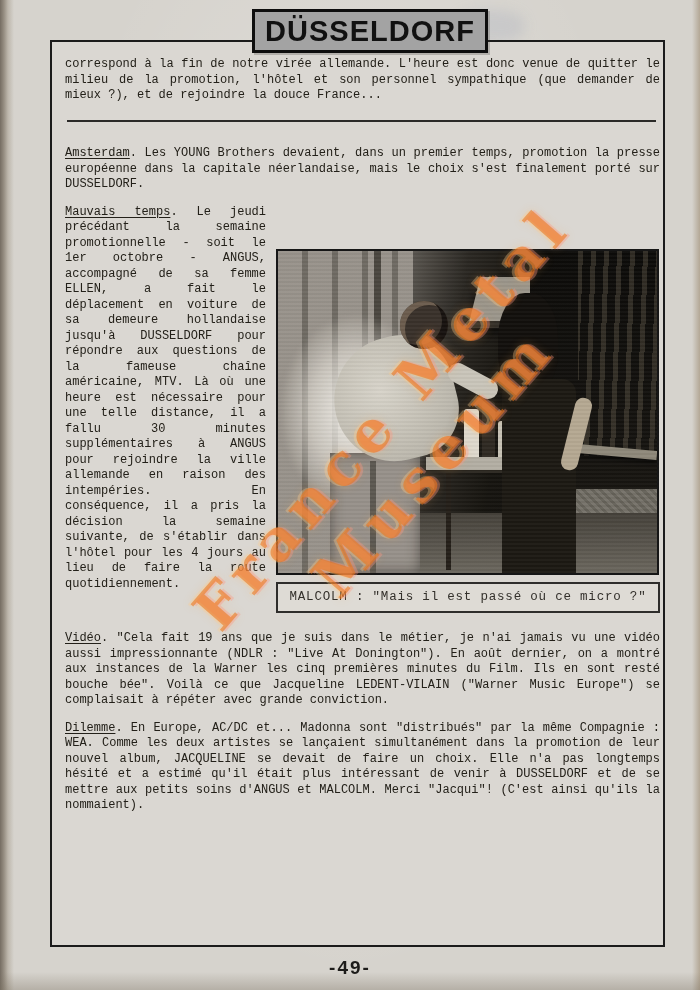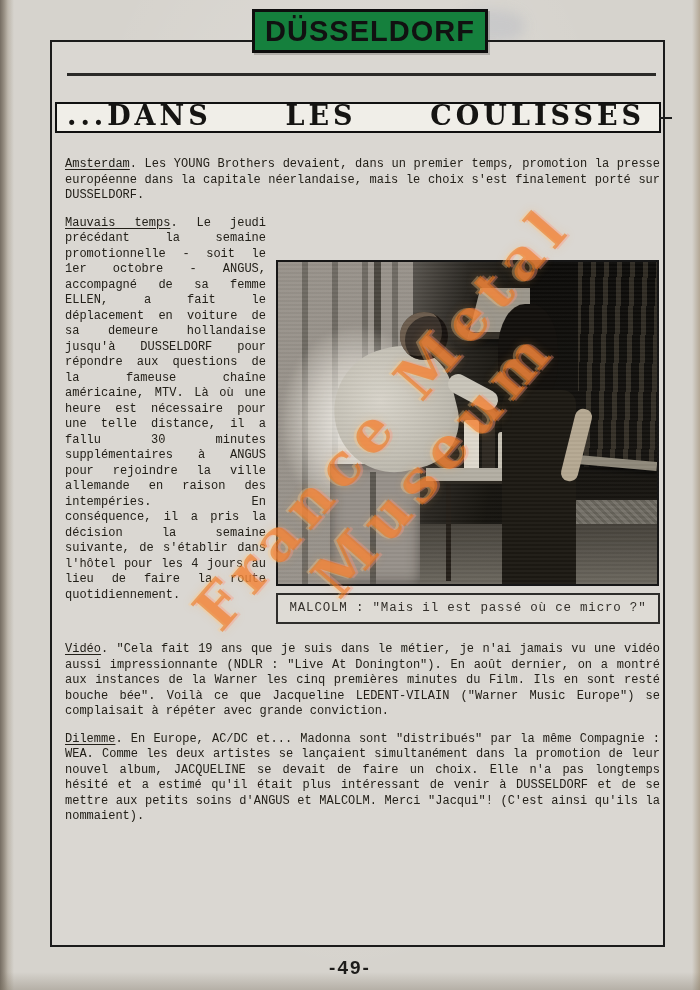--- a/index.html
+++ b/index.html
@@ -18,21 +18,21 @@
     background:linear-gradient(0deg,rgba(120,110,95,.35) 0,rgba(214,211,205,0) 100%);}
   .paper-light{position:absolute;left:40px;top:0;width:620px;height:990px;
     background:radial-gradient(ellipse at 50% 40%,rgba(255,255,255,.28) 0%,rgba(255,255,255,0) 70%);}
   .smudge{position:absolute;border-radius:40%;pointer-events:none;}
   .smudge.s1{left:345px;top:50px;width:190px;height:60px;background:rgba(140,162,195,.20);filter:blur(7px);}
   .smudge.s2{left:455px;top:10px;width:70px;height:32px;background:rgba(150,158,180,.22);filter:blur(6px);}
   .smudge.s3{left:100px;top:134px;width:95px;height:30px;background:rgba(110,120,112,.16);filter:blur(5px);}
 
   
   .title-box{position:absolute;left:252px;top:9px;width:230px;height:38px;z-index:6;
-    background:#15803d;border:3px solid #0e0e0e;display:flex;align-items:center;justify-content:center;
+    background:#a3a3a3;border:3px solid #0e0e0e;display:flex;align-items:center;justify-content:center;
     box-shadow:2px 2px 0 rgba(60,55,50,.25);}
   .title-box span{font-family:"Liberation Sans",sans-serif;font-weight:bold;font-size:29px;
     letter-spacing:1px;color:#111;transform:scaleY(1.02);}
 
   
   .frame{position:absolute;left:50px;top:40px;width:611px;height:903px;
     border:2.5px solid #1b1b1b;background:#dad7d2;z-index:2;}
   .content{position:relative;padding:15px 3px 0 13px;
     font-size:12px;line-height:15.5px;text-align:justify;}
   .content p{margin:0;}
@@ -114,29 +114,24 @@
 <div class="smudge s2"></div>
 <div class="smudge s3"></div>
 
 <div class="title-box">
   <span>DÜSSELDORF</span>
 </div>
 
 <div class="frame">
   <div class="content">
 
+    <p class="p-intro">correspond à la fin de notre virée allemande. L'heure est donc venue de quitter le milieu de la promotion, l'hôtel et son personnel sympathique (que demander de mieux ?), et de rejoindre la douce France...</p>
 
     <div class="sep"></div>
 
-    <div class="heading-box">
-      <span>...DANS</span>
-      <span>LES</span>
-      <span>COULISSES</span>
-      <span class="heading-tick"></span>
-    </div>
 
     <p class="p-amsterdam"><span class="lead">Amsterdam</span><span>. Les YOUNG Brothers devaient, dans un premier temps, promotion la presse européenne dans la capitale néerlandaise, mais le choix s'est finalement porté sur DUSSELDORF.</span></p>
 
     <div class="clearfix">
       <div class="photo-block">
         <div class="photo">
           <div class="ph ph-base"></div>
           <div class="ph ph-wall"></div>
           <div class="ph ph-doorline"></div>
           <div class="ph ph-smoke"></div>

